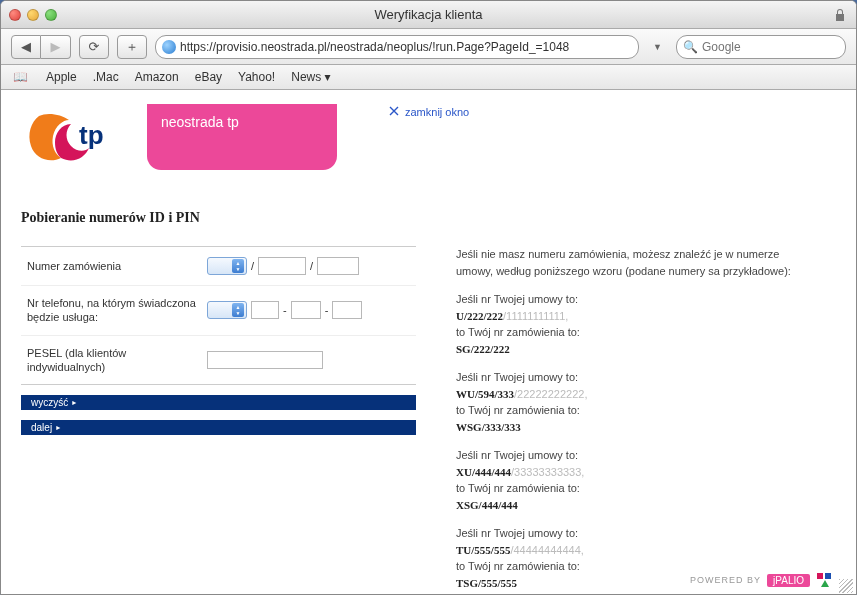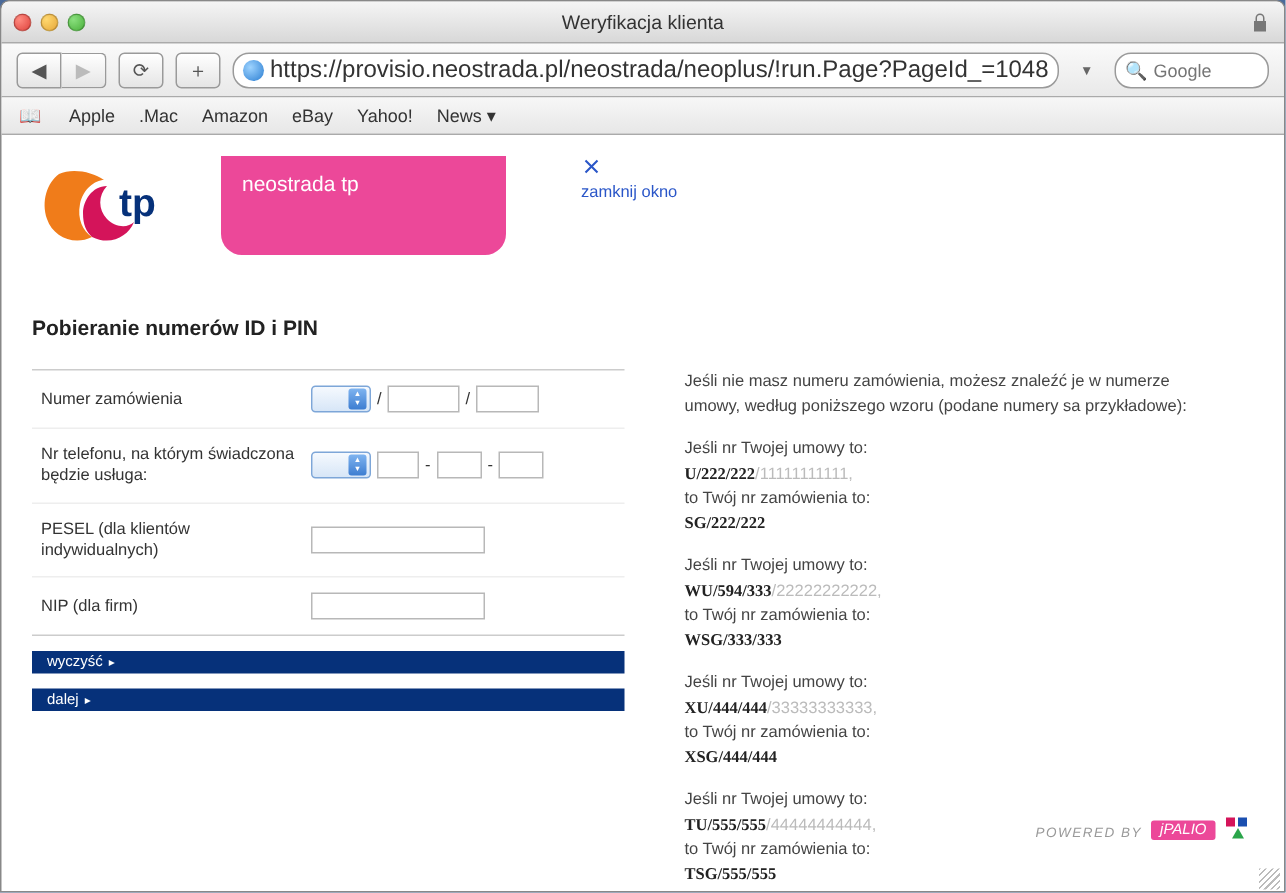--- a/index.html
+++ b/index.html
@@ -14,43 +14,43 @@
   .tl-min   { background: radial-gradient(circle at 30% 30%, #ffd86f, #e6a83b); }
   .tl-zoom  { background: radial-gradient(circle at 30% 30%, #8ae07e, #4cb13d); }
   .win-title { position: absolute; left: 0; right: 0; text-align: center; font-size: 13px; color: #333; }
   .lock { position:absolute; right:10px; top:7px; }
   
   .toolbar { height: 36px; background: linear-gradient(#fafafa,#e9e9e9); border-bottom: 1px solid #aaa; display: flex; align-items: center; gap: 8px; padding: 0 10px; }
   .tb-btn { height: 24px; min-width: 30px; background: linear-gradient(#fff,#e5e5e5); border: 1px solid #9a9a9a; border-radius: 4px; display: flex; align-items: center; justify-content: center; font-size: 13px; color:#555; }
   .tb-btn-group { display:flex; }
   .tb-btn-group .tb-btn:first-child{border-radius:4px 0 0 4px;}
   .tb-btn-group .tb-btn:last-child{border-radius:0 4px 4px 0;border-left:none;}
-  .url-field { flex:1; height: 24px; background:#fff; border:1px solid #9a9a9a; border-radius:11px; display:flex; align-items:center; padding:0 6px; font-size:16px; color:#333; gap:4px;}
+  .url-field { flex:1; height: 24px; background:#fff; border:1px solid #9a9a9a; border-radius:11px; display:flex; align-items:center; padding:0 6px; font-size:12px; color:#333; gap:4px;}
   .url-field span.txt{flex:1;white-space:nowrap;overflow:hidden;}
   .globe{width:14px;height:14px;border-radius:50%;background:radial-gradient(circle at 35% 35%,#9dd3ff,#2a7dd1);}
   .tri-down{font-size:9px;color:#666;padding:0 6px;}
   .search-field{width:170px;height:24px;background:#fff;border:1px solid #9a9a9a;border-radius:11px;display:flex;align-items:center;padding:0 6px;gap:4px;}
   .search-field input{border:none;outline:none;font-size:12px;color:#999;width:100%;background:transparent;}
   .mag{font-size:12px;color:#888;}
   
   .bookmarks{height:25px;background:linear-gradient(#f7f7f7,#e7e7e7);border-bottom:1px solid #aaa;display:flex;align-items:center;gap:16px;padding:0 12px;font-size:12px;color:#333;}
   .bookmarks span{cursor:default;}
   .bk-icon::before{content:"📖";font-size:12px;margin-right:2px;}
   
   
   .page{background:#fff;height:calc(595px - 28px - 36px - 25px);overflow:auto;position:relative;}
   .page-inner{padding:14px 20px 0 20px;}
   .brand-row{display:flex;align-items:flex-start;gap:10px;margin-bottom:36px;}
   .tplogo{width:116px;height:70px;display:flex;align-items:center;justify-content:flex-start;}
   .tplogo svg{width:100px;height:62px;}
   .brand-tab{width:190px;height:66px;background:#ec4899;color:#fff;display:flex;align-items:flex-start;padding:10px 14px;font-size:14px;border-radius:0 0 14px 14px;}
-  .close-win{margin-left:40px;display:flex;align-items:flex-start;gap:4px;color:#2a56c8;font-size:11px;flex-direction:column;}
+  .close-win{margin-left:40px;display:flex;align-items:flex-end;gap:4px;color:#2a56c8;font-size:11px;}
   .close-win svg{width:14px;height:14px;}
   
-  h1.sect{font-size:14px;font-weight:bold;color:#222;margin-bottom:20px;}
+  h1.sect{font-size:14px;font-weight:bold;color:#222;margin-bottom:20px;font-family:Liberation Serif, serif;}
   
   .content-cols{display:flex;gap:40px;align-items:flex-start;}
   .form-box{width:395px;border:1px solid #ccc;border-left:none;border-right:none;padding:0;}
   .form-row{display:flex;align-items:center;padding:10px 6px;font-size:11px;color:#333;}
   .form-row + .form-row{border-top:1px solid #eee;}
   .form-row .lbl{width:180px;line-height:1.3;}
   .form-row .inp{display:flex;align-items:center;gap:4px;}
   .aqua-select{width:40px;height:18px;border:1px solid #7da6d8;border-radius:3px;background:linear-gradient(#f5f9fe,#d7e6f7);display:flex;align-items:center;justify-content:flex-end;padding-right:2px;}
   .aqua-select .knob{width:12px;height:14px;background:linear-gradient(#7fb4f0,#3d7dd1);border-radius:2px;display:flex;flex-direction:column;align-items:center;justify-content:center;gap:1px;}
   .aqua-select .knob::before{content:"▲";font-size:5px;color:#fff;line-height:5px;}
@@ -61,21 +61,21 @@
   
   .btnbar{display:flex;justify-content:flex-end;gap:10px;margin-top:10px;width:395px;flex-direction:column;}
   .btn-rail{background:#06317a;color:#fff;font-size:10px;border:none;padding:2px 10px;display:flex;align-items:center;gap:4px;}
   .btn-rail .tri{font-size:8px;}
   
   .info{font-size:11px;color:#444;line-height:1.5;max-width:340px;}
   .info p{margin-bottom:12px;}
   .info b{font-weight:bold;color:#222;font-family:Liberation Serif, serif;}
   .info .dim{color:#bbb;}
   
-  .powered{position:absolute;right:22px;bottom:36px;display:flex;align-items:flex-end;gap:6px;font-size:9px;letter-spacing:1px;color:#999;font-style:italic;}
+  .powered{position:absolute;right:22px;bottom:8px;display:flex;align-items:center;gap:6px;font-size:9px;letter-spacing:1px;color:#999;}
   .jpalio-badge{background:#ec4899;color:#fff;font-size:10px;padding:1px 6px;border-radius:2px;letter-spacing:0;}
   .resize-grip{position:absolute;right:3px;bottom:3px;width:14px;height:14px;background:repeating-linear-gradient(135deg,#bbb 0,#bbb 1px,transparent 1px,transparent 3px);}
 </style>
 </head>
 <body>
 
 <div class="window">
 
   <div class="titlebar">
     <div class="traffic">
@@ -167,26 +167,20 @@
                 <span class="sep">-</span>
                 <input class="txt-input" style="width: 30px;">
               </div>
             </div>
             <div class="form-row">
               <div class="lbl">PESEL (dla klientów indywidualnych)</div>
               <div class="inp">
                   <input class="txt-input w120" style="">
                 </div>
             </div>
-            <div class="form-row">
-              <div class="lbl">NIP (dla firm)</div>
-              <div class="inp">
-                  <input class="txt-input w120" style="">
-                </div>
-            </div>
           </div>
           <div class="btnbar">
             <button class="btn-rail">
                 <span>wyczyść</span>
                 <span class="tri">▸</span>
               </button>
             <button class="btn-rail">
                 <span>dalej</span>
                 <span class="tri">▸</span>
               </button>

